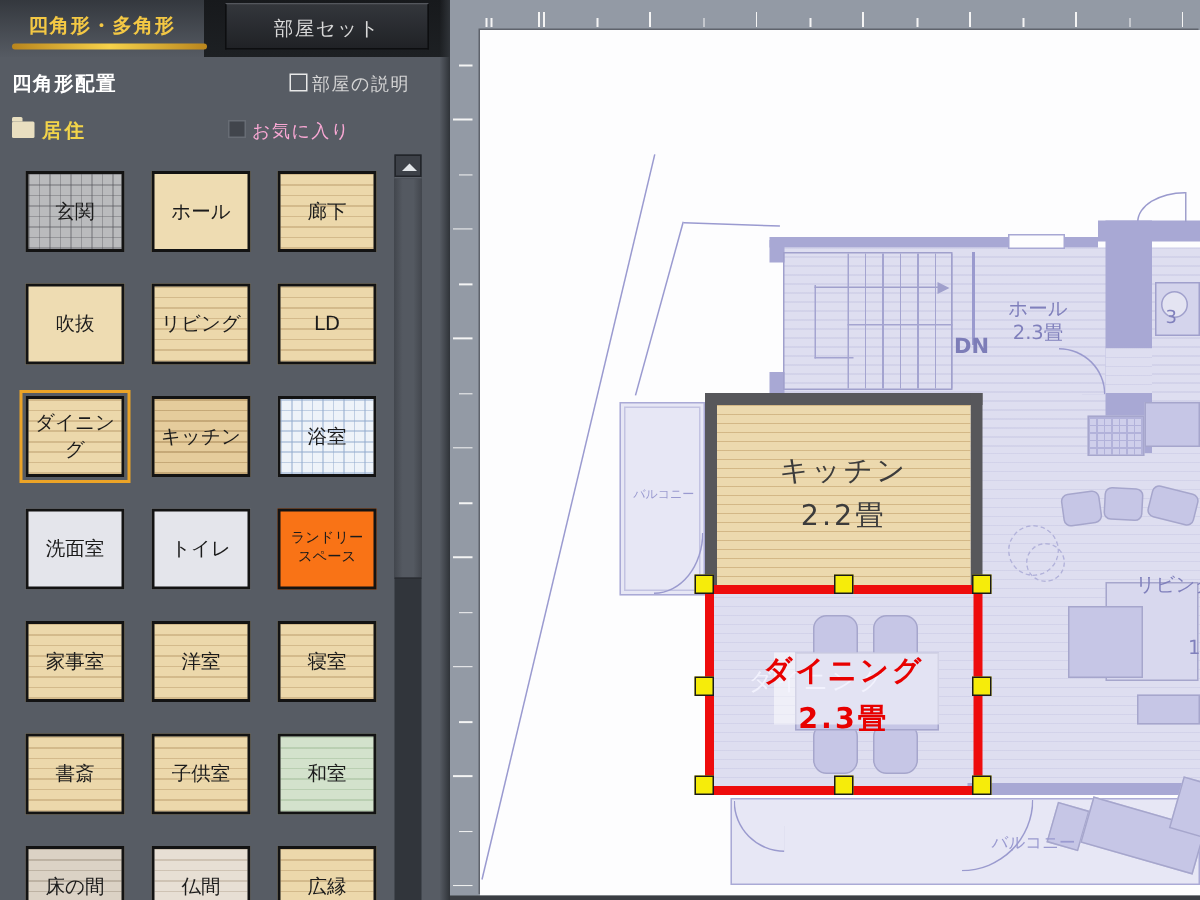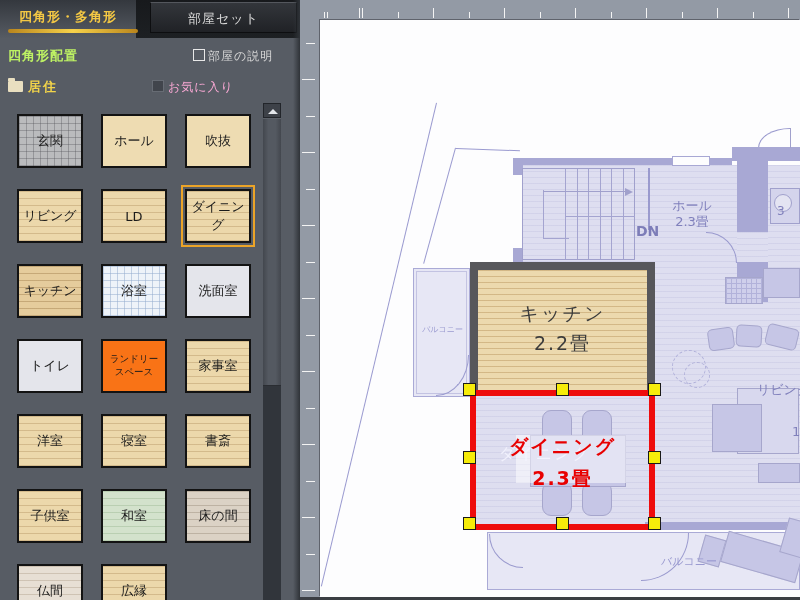--- a/index.html
+++ b/index.html
@@ -12,26 +12,26 @@
   .abs{position:absolute;box-sizing:border-box;}
 
   
   #sidebar{left:0;top:0;width:300px;height:600px;background:#575c64;}
   #tabbar{left:0;top:0;width:300px;height:38px;background:linear-gradient(#17191c,#1d2023);}
   #tab-shape{left:0;top:0;width:136px;height:38px;background:linear-gradient(#34383e,#565b63);}
   #tab-shape .tab-label{position:absolute;left:0;top:8px;width:100%;text-align:center;
     color:#f4c844;font-size:13px;font-weight:bold;letter-spacing:1px;}
   #tab-shape .underline{position:absolute;left:8px;top:29px;width:130px;height:4px;border-radius:2px;
     background:linear-gradient(90deg,#b9851d,#f7d24a 50%,#b9851d);}
-  #tab-roomset{left:150px;top:2px;width:147px;height:31px;
+  #tab-roomset{left:150px;top:2px;width:136px;height:31px;
     background:linear-gradient(#33363b,#202226);border:1px solid #0d0e10;border-top-color:#54575d;}
   #tab-roomset .tab-label{position:absolute;left:0;top:7px;width:100%;text-align:center;
     color:#d9d9d9;font-size:13px;letter-spacing:1px;}
 
-  .sec-title{left:8px;top:47px;color:#bef264;font-size:13px;font-weight:bold;letter-spacing:1px;}
+  .sec-title{left:8px;top:47px;color:#ffffff;font-size:13px;font-weight:bold;letter-spacing:1px;}
   .chk{width:12px;height:12px;border:1px solid #e8e8e8;background:transparent;}
   #chk-desc{left:193px;top:49px;}
   .chk-label{color:#d6d6d6;font-size:12px;letter-spacing:1px;}
   #lbl-desc{left:208px;top:48px;}
   #folder{left:8px;top:81px;width:15px;height:11px;background:#e9dfc0;border-radius:1px;}
   #folder:before{content:"";position:absolute;left:0;top:-3px;width:7px;height:3px;background:#e9dfc0;border-radius:1px 1px 0 0;}
   #lbl-cat{left:28px;top:78px;color:#f2d44a;font-size:13px;font-weight:bold;letter-spacing:2px;}
   #chk-fav{left:152px;top:80px;background:#41454c;border:1px solid #676c74;}
   #lbl-fav{left:168px;top:79px;color:#f9a8d4;}
 
@@ -128,20 +128,23 @@
   <div id="chk-fav" class="abs chk"></div>
   <div id="lbl-fav" class="abs chk-label">お気に入り</div>
 
   <div id="room-grid" class="abs">
       <div class="room-btn s-tile-gray">
         <span>玄関</span>
       </div>
       <div class="room-btn s-plain-tan">
         <span>ホール</span>
       </div>
+      <div class="room-btn s-wood-tan">
+        <span>廊下</span>
+      </div>
       <div class="room-btn s-plain-tan">
         <span>吹抜</span>
       </div>
       <div class="room-btn s-wood-tan">
         <span>リビング</span>
       </div>
       <div class="room-btn s-wood-tan">
         <span>LD</span>
       </div>
       <div class="room-btn s-wood-tan selected">

